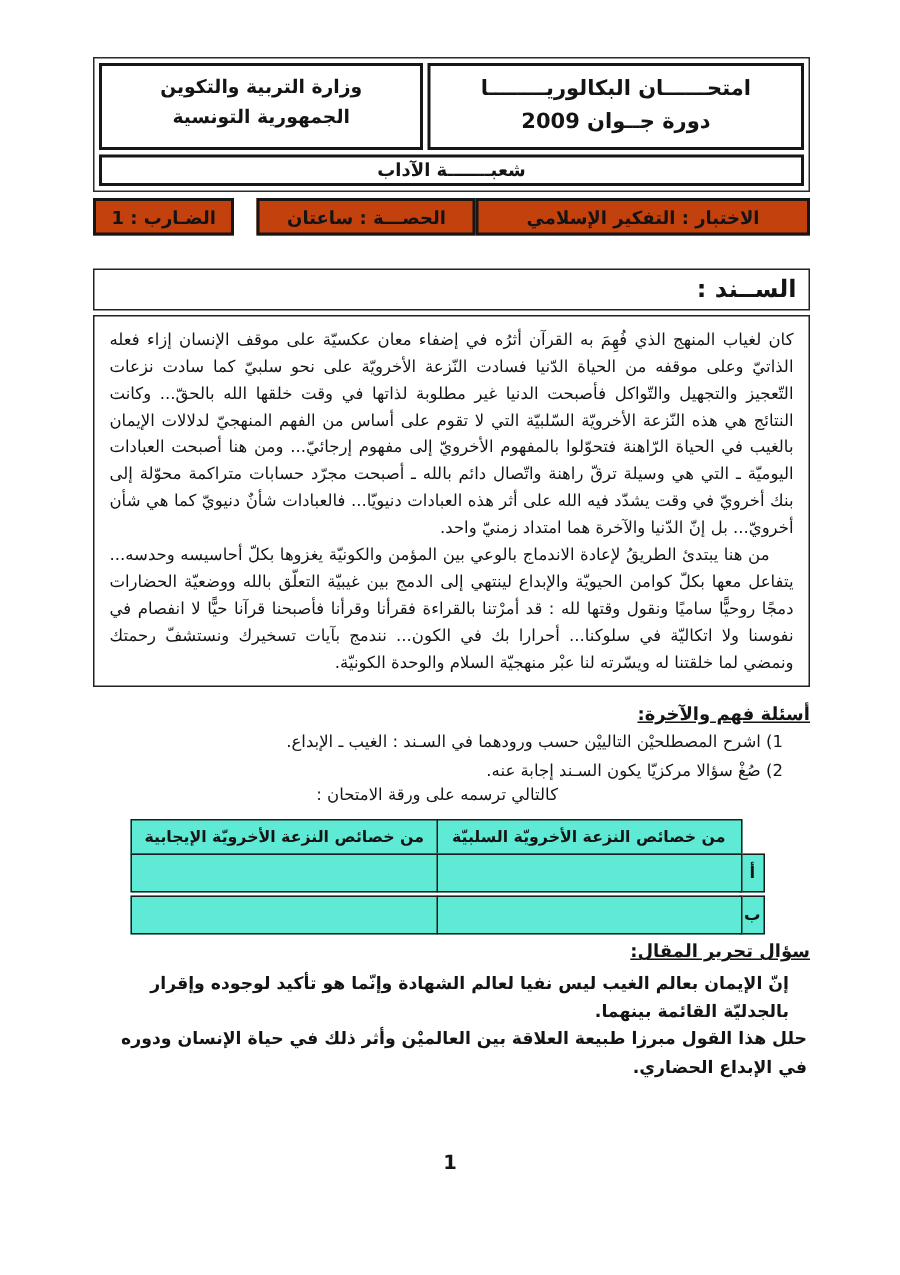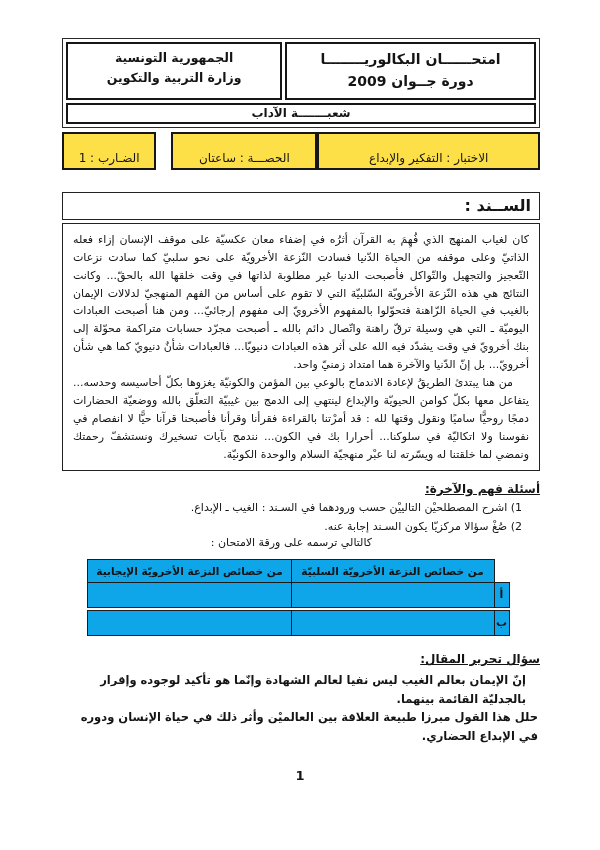--- a/index.html
+++ b/index.html
@@ -43,25 +43,25 @@
     border: 2px solid #161616;
     margin-top: 3px;
     text-align: center;
     font-weight: bold;
     font-size: 12px;
     padding: 1px 0 2px;
   }
   .hdr-row3 { display: flex; margin-top: 4px; }
   .hdr-box {
     border: 2px solid #161616;
-    font-weight: normal;
+    font-weight: bold;
     font-size: 12px;
     text-align: center;
-    padding: 17px 4px 3px;
-    background: #fde047;
+    padding: 4px 4px 3px;
+    background: #c2410c;
   }
   .hdr-box.subject { width: 227px; }
   .hdr-box.duration { width: 149px; }
   .hdr-box.coeff { width: 96px; margin-right: 15px; }
 
   
   .sanad-label-box {
     margin-top: 22px;
     border: 1.5px solid #222;
     padding: 3px 8px 4px;
@@ -99,21 +99,21 @@
   .q-cont { padding-right: 150px; font-size: 11px; line-height: 1.5; }
 
   
   .ans-table { margin: 8px 30px 0 0; width: 424px; }
   .t-row { display: flex; margin-top: -1.5px; }
   .t-row.first { margin-top: 0; }
   .t-row.gap { margin-top: 2.5px; }
   .t-cell {
     border: 1.5px solid #1c1c1c;
     min-height: 24px;
-    background: #0ea5e9;
+    background: #5eead4;
   }
   .t-cell.label {
     width: 17px;
     text-align: center;
     font-size: 11px;
     font-weight: bold;
     line-height: 24px;
   }
   .t-cell.neg { width: 204px; margin-right: -1.5px; }
   .t-cell.pos { width: 205px; margin-right: -1.5px; }
@@ -159,29 +159,29 @@
 <div class="page">
   <div class="content">
 
     <div class="hdr-outer">
       <div class="hdr-top">
         <div class="hdr-cell examname">
           <div class="hdr-line big">امتحــــــان البكالوريــــــــا</div>
           <div class="hdr-line big">دورة جــوان 2009</div>
         </div>
         <div class="hdr-cell republic">
+          <div class="hdr-line">وزارة التربية والتكوين</div>
           <div class="hdr-line">الجمهورية التونسية</div>
-          <div class="hdr-line">وزارة التربية والتكوين</div>
         </div>
       </div>
       <div class="hdr-band">شعبـــــــة الآداب</div>
     </div>
 
     <div class="hdr-row3">
-      <div class="hdr-box subject">الاختبار : التفكير والإبداع</div>
+      <div class="hdr-box subject">الاختبار : التفكير الإسلامي</div>
       <div class="hdr-box duration">الحصـــة : ساعتان</div>
       <div class="hdr-box coeff">الضـارب : 1</div>
     </div>
 
     <div class="sanad-label-box">الســند :</div>
 
     <div class="sanad-text-box">
       <p class="p1">كان لغياب المنهج الذي فُهِمَ به القرآن أثرُه في إضفاء معان عكسيّة على موقف الإنسان إزاء فعله الذاتيّ وعلى موقفه من الحياة الدّنيا فسادت النّزعة الأخرويّة على نحو سلبيّ كما سادت نزعات التّعجيز والتجهيل والتّواكل فأصبحت الدنيا غير مطلوبة لذاتها في وقت خلقها الله بالحقّ... وكانت النتائج هي هذه النّزعة الأخرويّة السّلبيّة التي لا تقوم على أساس من الفهم المنهجيّ لدلالات الإيمان بالغيب في الحياة الرّاهنة فتحوّلوا بالمفهوم الأخرويّ إلى مفهوم إرجائيّ... ومن هنا أصبحت العبادات اليوميّة ـ التي هي وسيلة ترقّ راهنة واتّصال دائم بالله ـ أصبحت مجرّد حسابات متراكمة محوّلة إلى بنك أخرويّ في وقت يشدّد فيه الله على أثر هذه العبادات دنيويّا... فالعبادات شأنٌ دنيويّ كما هي شأن أخرويّ... بل إنّ الدّنيا والآخرة هما امتداد زمنيّ واحد.</p>
       <p class="p2">من هنا يبتدئ الطريقُ لإعادة الاندماج بالوعي بين المؤمن والكونيّة يغزوها بكلّ أحاسيسه وحدسه... يتفاعل معها بكلّ كوامن الحيويّة والإبداع لينتهي إلى الدمج بين غيبيّة التعلّق بالله ووضعيّة الحضارات دمجًا روحيًّا ساميًا ونقول وقتها لله : قد أمرْتنا بالقراءة فقرأنا وقرأنا فأصبحنا قرآنا حيًّا لا انفصام في نفوسنا ولا اتكاليّة في سلوكنا... أحرارا بك في الكون... نندمج بآيات تسخيرك ونستشفّ رحمتك ونمضي لما خلقتنا له ويسّرته لنا عبْر منهجيّة السلام والوحدة الكونيّة.</p>
     </div>
@@ -210,20 +210,20 @@
         <div class="t-cell neg t-body"></div>
         <div class="t-cell pos t-body"></div>
       </div>
       <div class="t-row gap">
         <div class="t-cell label">ب</div>
         <div class="t-cell neg t-body"></div>
         <div class="t-cell pos t-body"></div>
       </div>
     </div>
 
-    <div class="sec-heading" style="margin-top:16px;">سؤال تحرير المقال:</div>
+    <div class="sec-heading" style="margin-top:4px;">سؤال تحرير المقال:</div>
     <div class="essay-quote">إنّ الإيمان بعالم الغيب ليس نفيا لعالم الشهادة وإنّما هو تأكيد لوجوده وإقرار بالجدليّة القائمة بينهما.</div>
     <div class="essay-instruction">حلل هذا القول مبرزا طبيعة العلاقة بين العالميْن وأثر ذلك في حياة الإنسان ودوره في الإبداع الحضاري.</div>
 
   </div>
 
   <div class="page-number">1</div>
 </div>
 
 </body></html>

